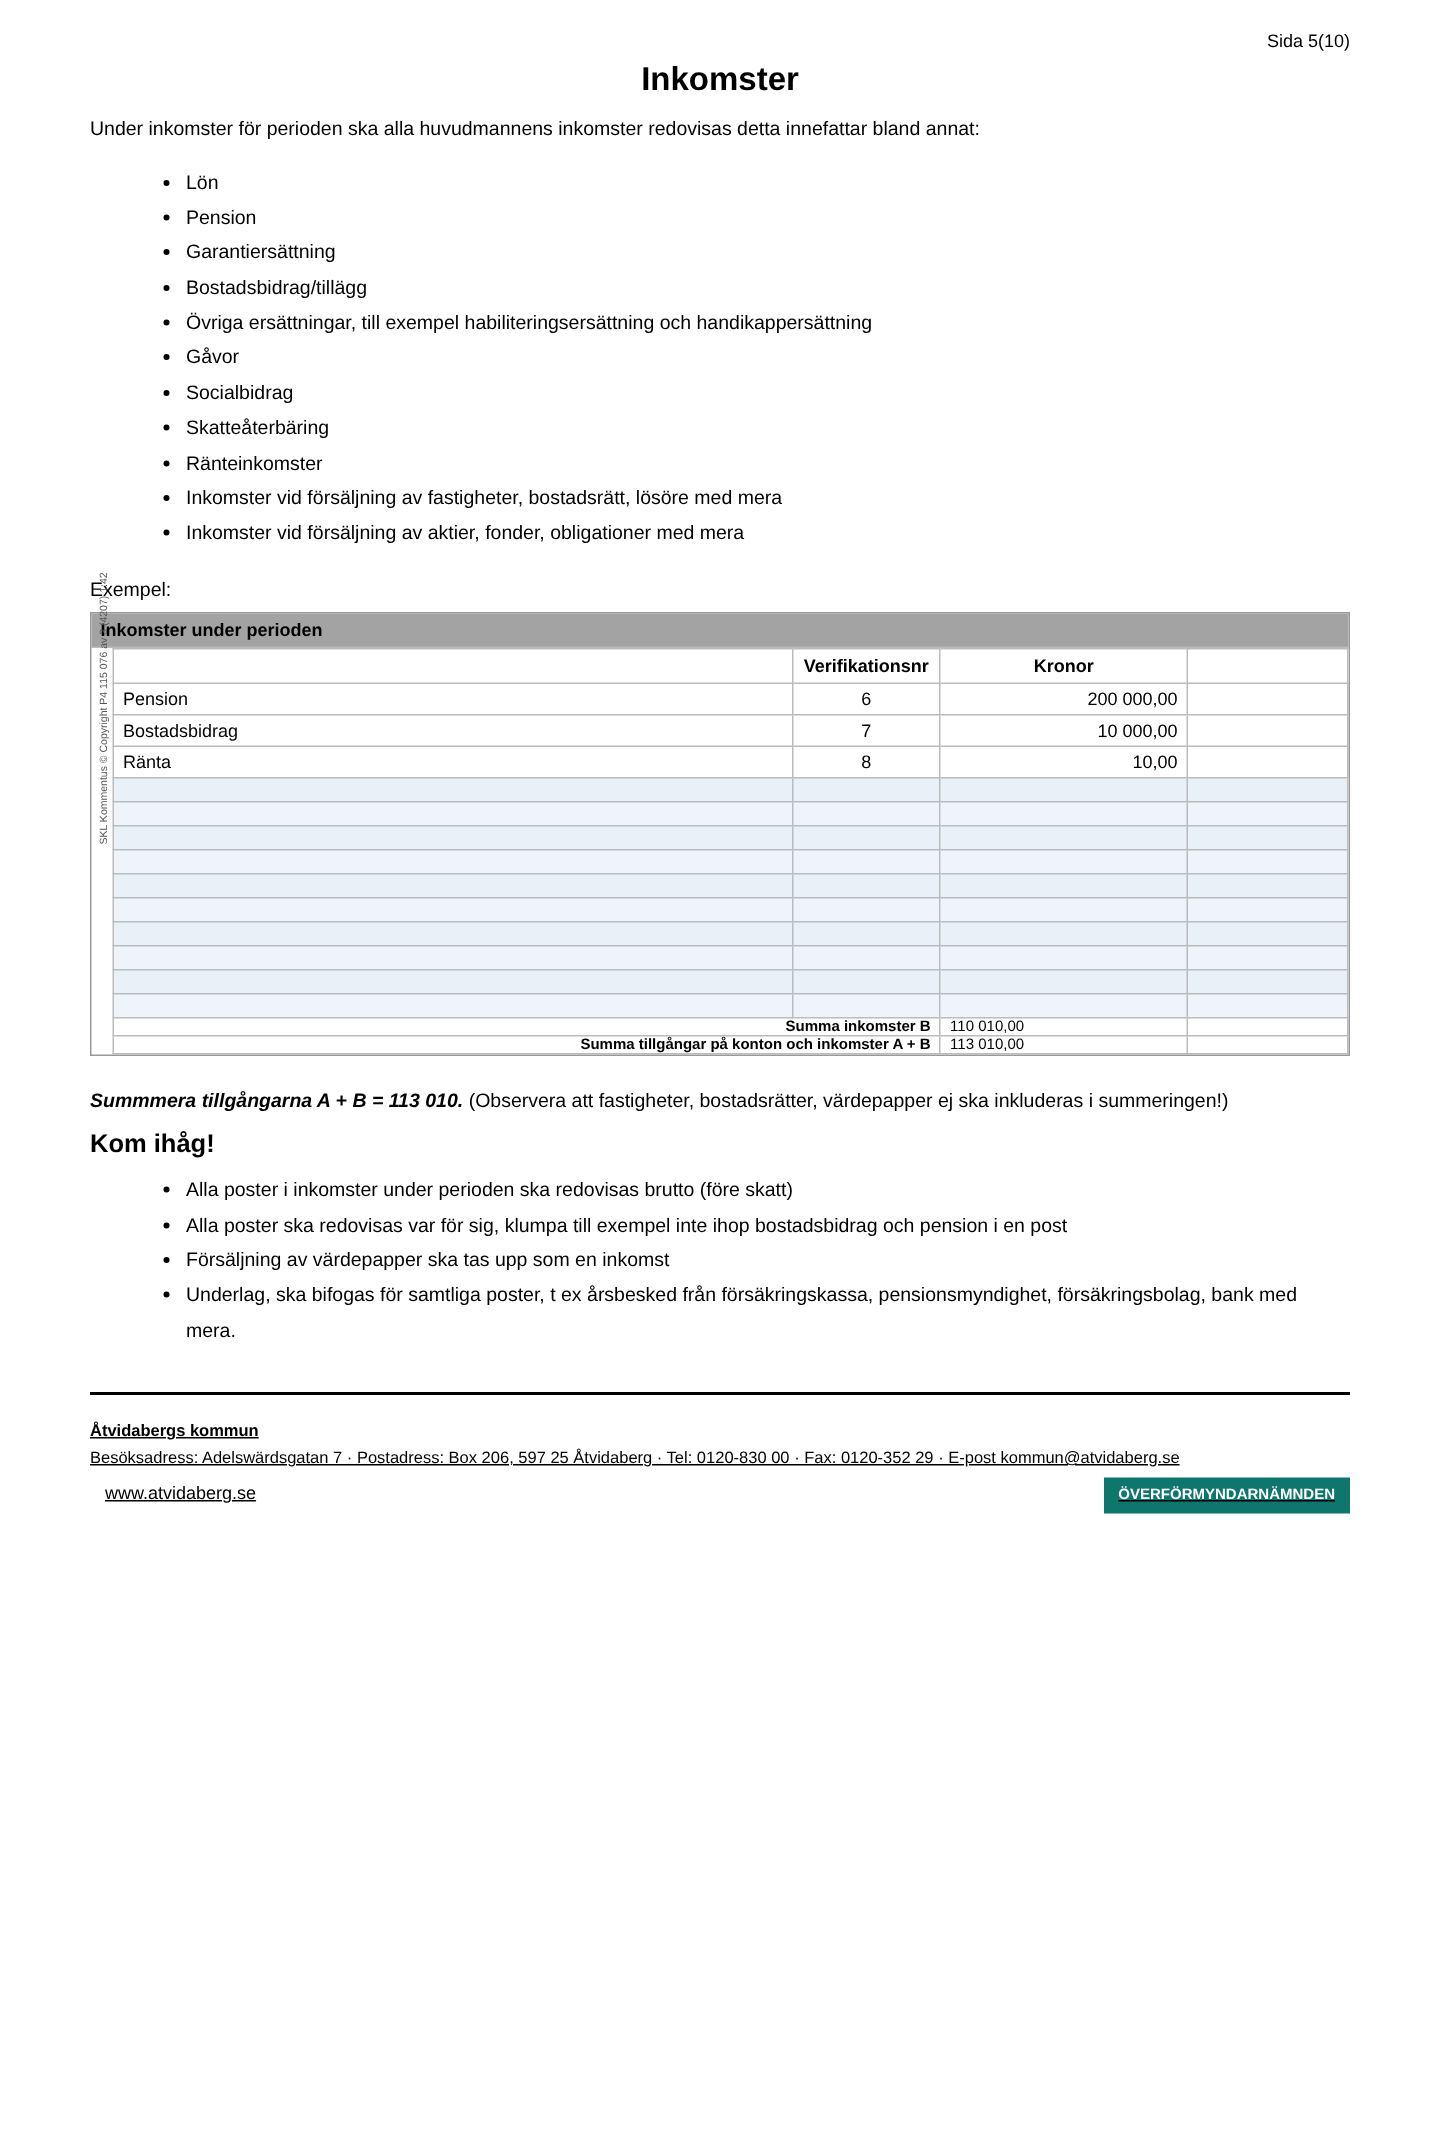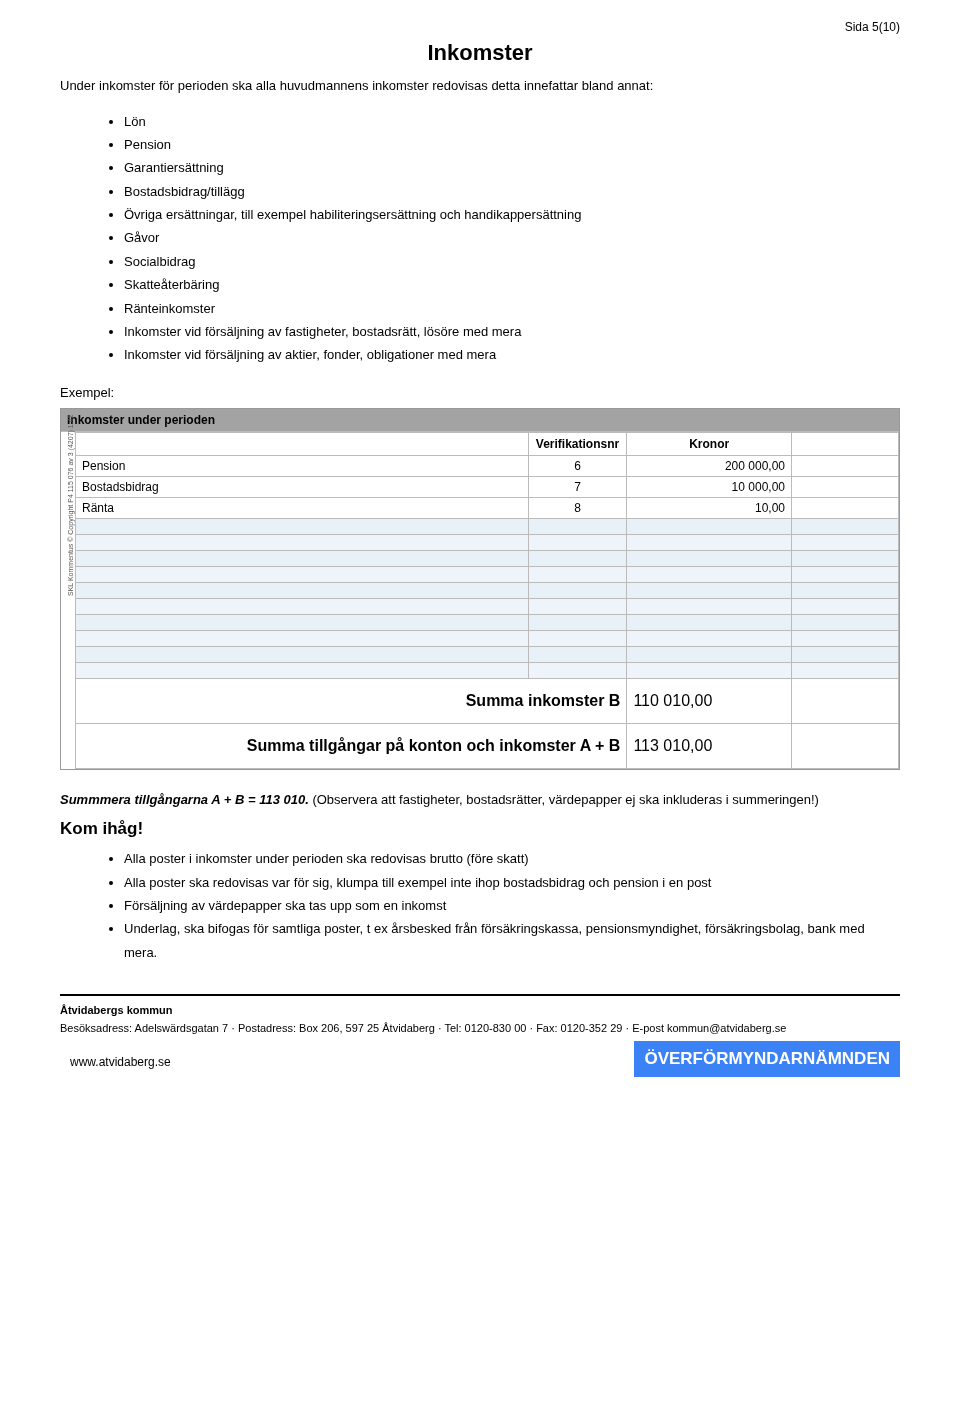--- a/index.html
+++ b/index.html
@@ -105,22 +105,22 @@
     .income-table tbody tr td.amount {
       text-align: right;
     }
 
     .income-table tbody tr.empty-row td {
       height: 16px;
     }
 
     .income-table tfoot tr td {
       border: 1px solid #bbb;
-      padding: 13px 6px;
-      font-size: 16px;
+      padding: 0 6px;
+      font-size: 10px;
     }
 
     .income-table tfoot tr td.sum-label {
       text-align: right;
       font-weight: bold;
     }
 
     .income-table tfoot tr td.sum-amount {
       text-align: left;
     }
@@ -152,31 +152,32 @@
     .kom-ihag {
       font-size: 17px;
       font-weight: bold;
       margin-bottom: 8px;
       margin-top: 10px;
     }
 
     .footer-bar {
       border-top: 2px solid #000;
       margin-top: 30px;
-      padding-top: 6px;
+      padding-top: 16px;
       font-size: 11px;
       line-height: 1.6;
+      text-decoration: underline;
     }
 
     .footer-blue {
-      background-color: #3b82f6;
+      background-color: #0f766e;
       color: #fff;
       text-align: right;
       padding: 4px 10px;
-      font-size: 17px;
+      font-size: 10px;
       font-weight: bold;
       margin-top: 4px;
     }
 
     .website {
       font-size: 12px;
       padding: 4px 10px;
     }
 
     .footer-bottom {

